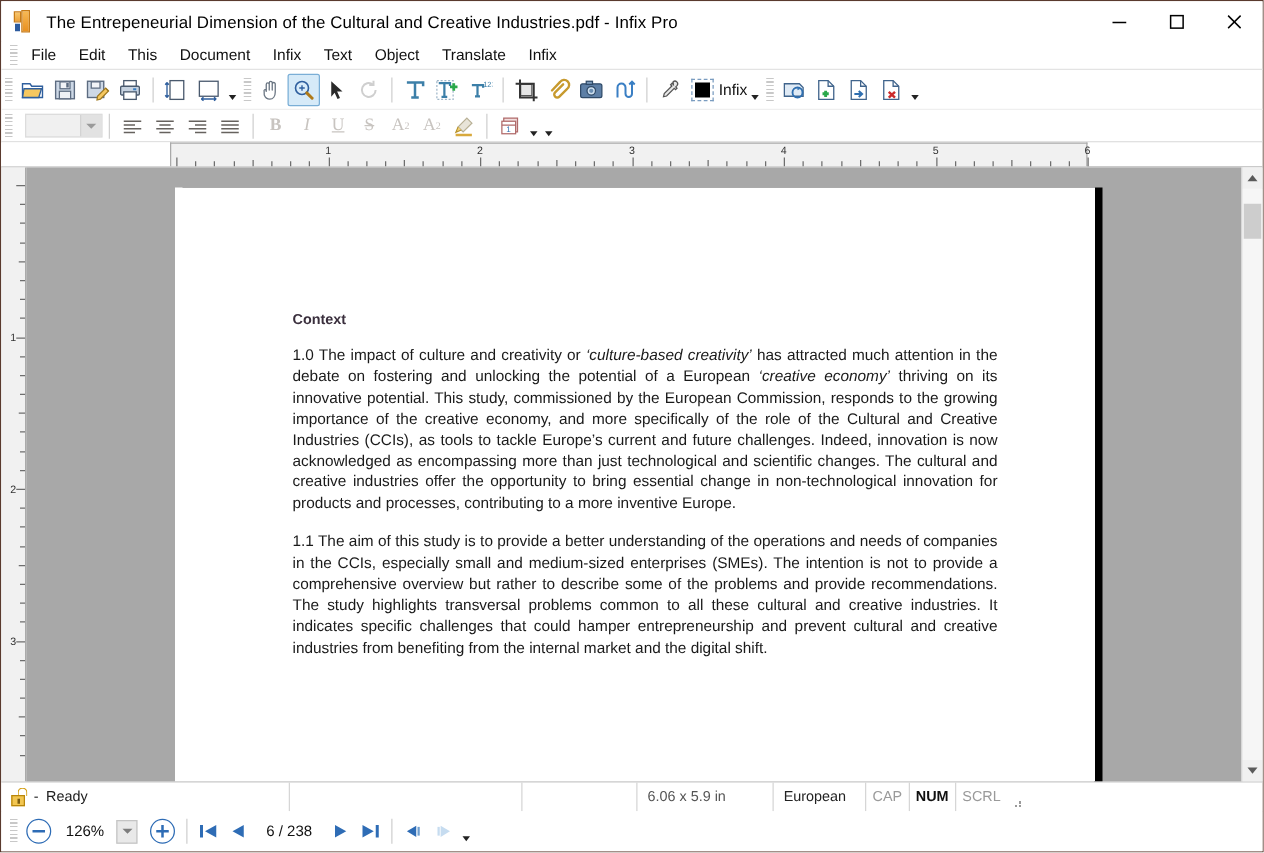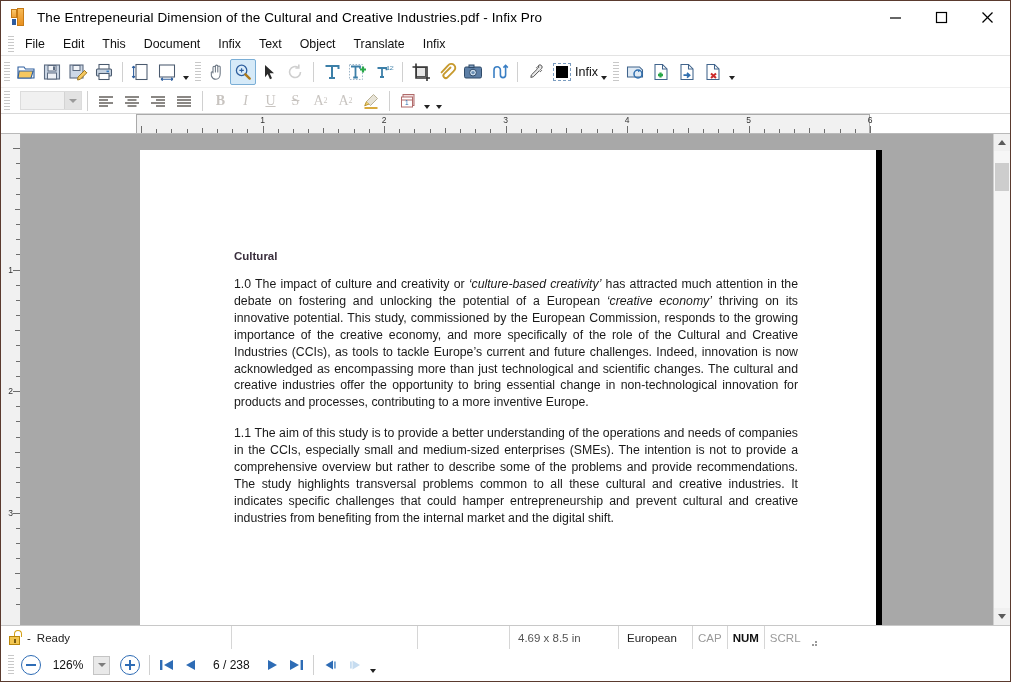--- a/index.html
+++ b/index.html
@@ -702,21 +702,21 @@
         <div class="tick" style="top: 454.438px; width: 4px;"></div>
         <div class="tick" style="top: 469.625px; width: 4px;"></div>
         <div class="num" style="top: 135.5px;">1</div>
         <div class="num" style="top: 257px;">2</div>
         <div class="num" style="top: 378.5px;">3</div>
       </div>
 
     <div class="canvas">
       <div class="page">
         <div class="doc-body">
-          <div class="doc-h2">Cultural</div>
+          <div class="doc-h2">Context</div>
           <p class="doc-p">
             <span>1.0 The impact of culture and creativity or </span><em>‘culture-based creativity’</em><span> has attracted much attention in the debate on fostering and unlocking the potential of a European </span><em>‘creative economy’</em><span> thriving on its innovative potential. This study, commissioned by the European Commission, responds to the growing importance of the creative economy, and more specifically of the role of the Cultural and Creative Industries (CCIs), as tools to tackle Europe’s current and future challenges. Indeed, innovation is now acknowledged as encompassing more than just technological and scientific changes. The cultural and creative industries offer the opportunity to bring essential change in non-technological innovation for products and processes, contributing to a more inventive Europe.</span>
           </p>
           <p class="doc-p">1.1 The aim of this study is to provide a better understanding of the operations and needs of companies in the CCIs, especially small and medium-sized enterprises (SMEs). The intention is not to provide a comprehensive overview but rather to describe some of the problems and provide recommendations. The study highlights transversal problems common to all these cultural and creative industries. It indicates specific challenges that could hamper entrepreneurship and prevent cultural and creative industries from benefiting from the internal market and the digital shift.</p>
         </div>
       </div>
     </div>
 
     <div class="vscroll">
       <div class="sb-arrow up">
@@ -738,21 +738,21 @@
           <span class="body"></span>
       </span>
       <span style="margin-right:6px">-</span>
       <span>Ready</span>
     </div>
     <div class="sb-div"></div>
     <div class="sb-cell" style="width:185px"></div>
     <div class="sb-div"></div>
     <div class="sb-cell" style="width:91px"></div>
     <div class="sb-div"></div>
-    <div class="sb-cell" style="width:108px;color:#555">4.69 x 8.5 in</div>
+    <div class="sb-cell" style="width:108px;color:#555">6.06 x 5.9 in</div>
     <div class="sb-div"></div>
     <div class="sb-cell" style="width:73px">European</div>
     <div class="sb-div"></div>
     <div class="sb-flag off">CAP</div>
     <div class="sb-div"></div>
     <div class="sb-flag on">NUM</div>
     <div class="sb-div"></div>
     <div class="sb-flag off">SCRL</div>
     <div class="grip-corner">
         <i></i>

